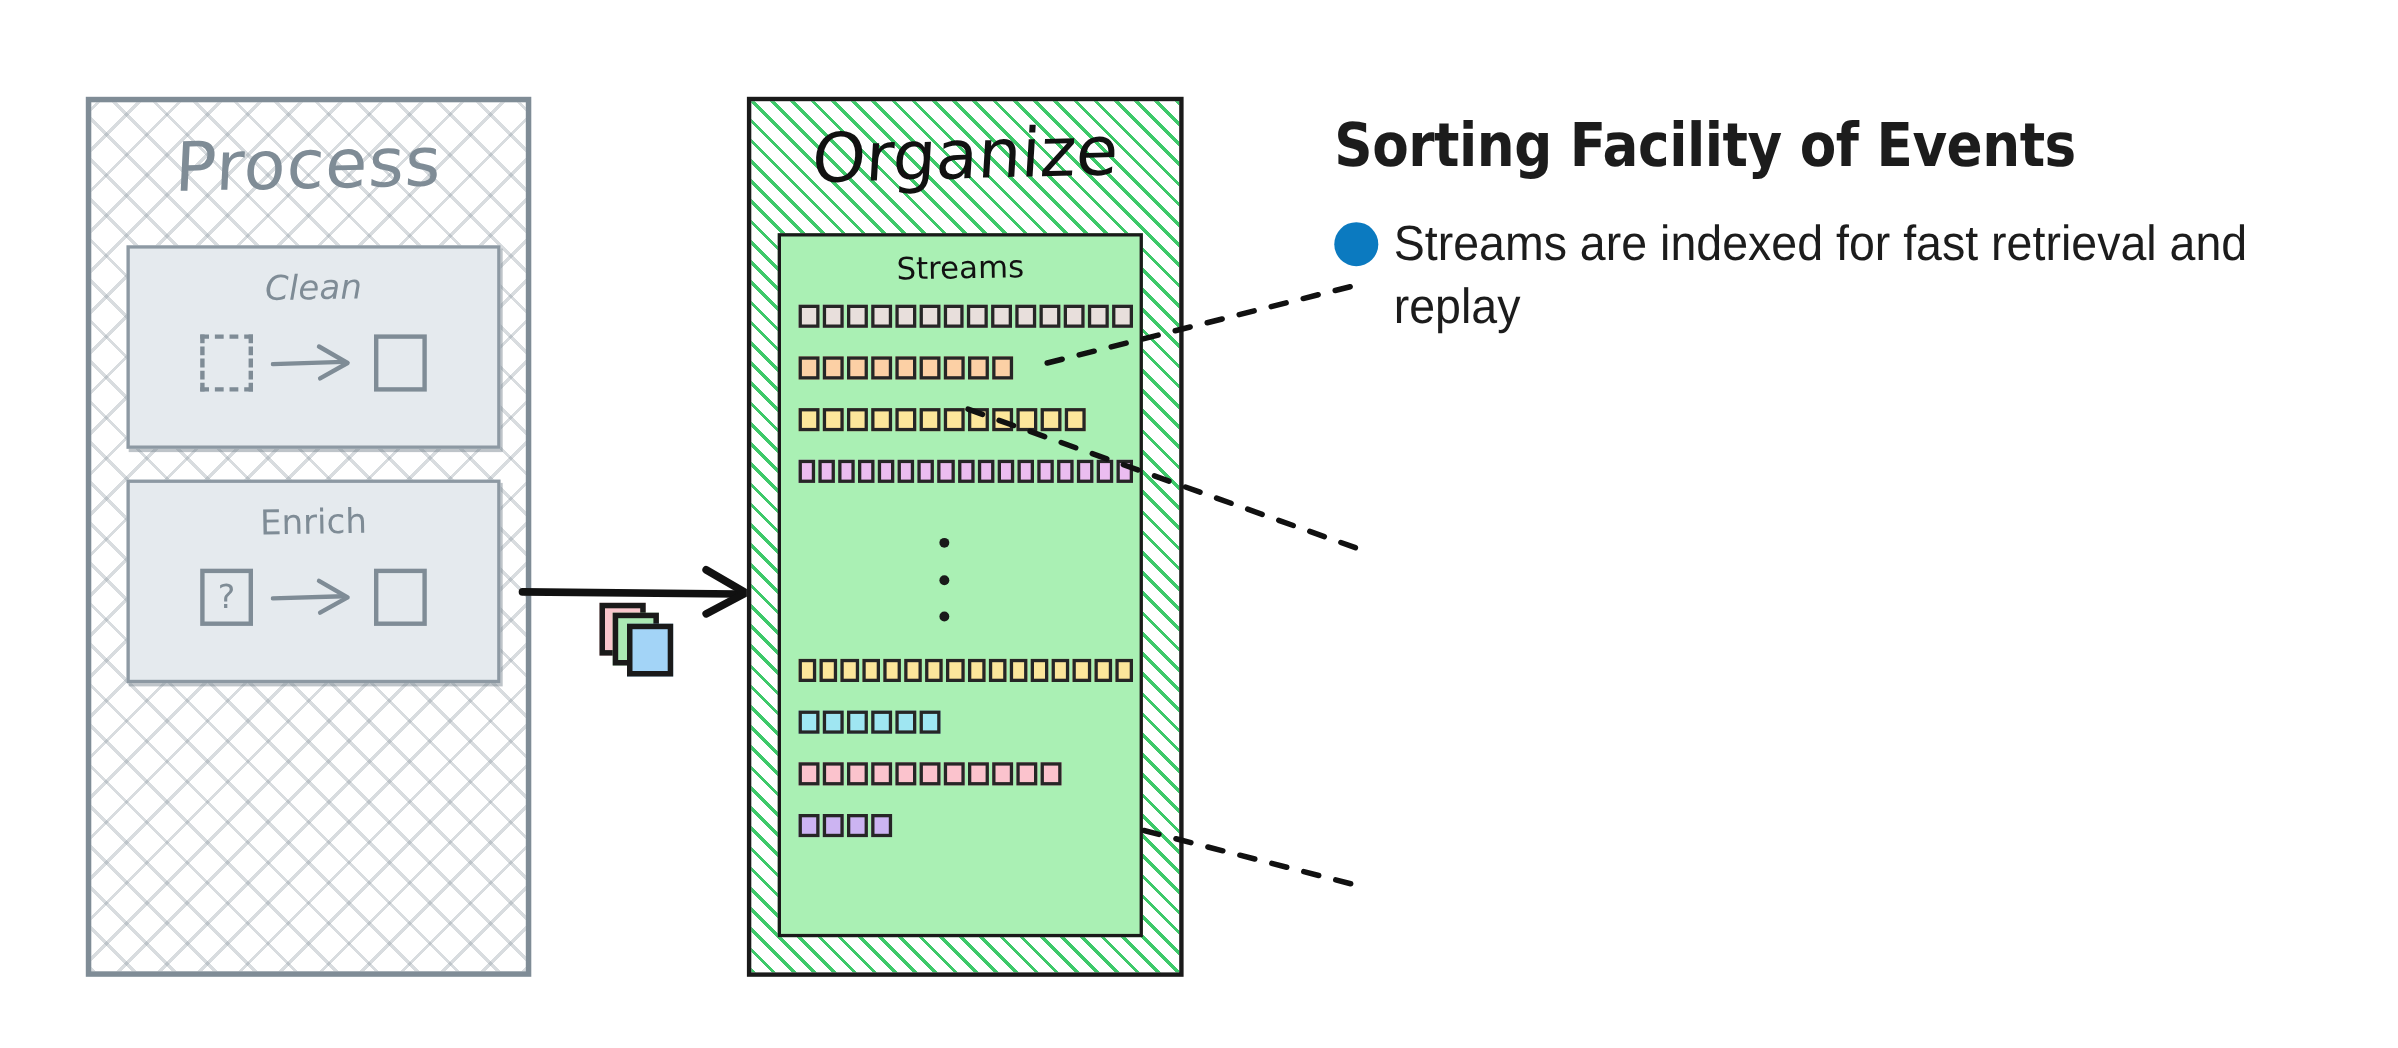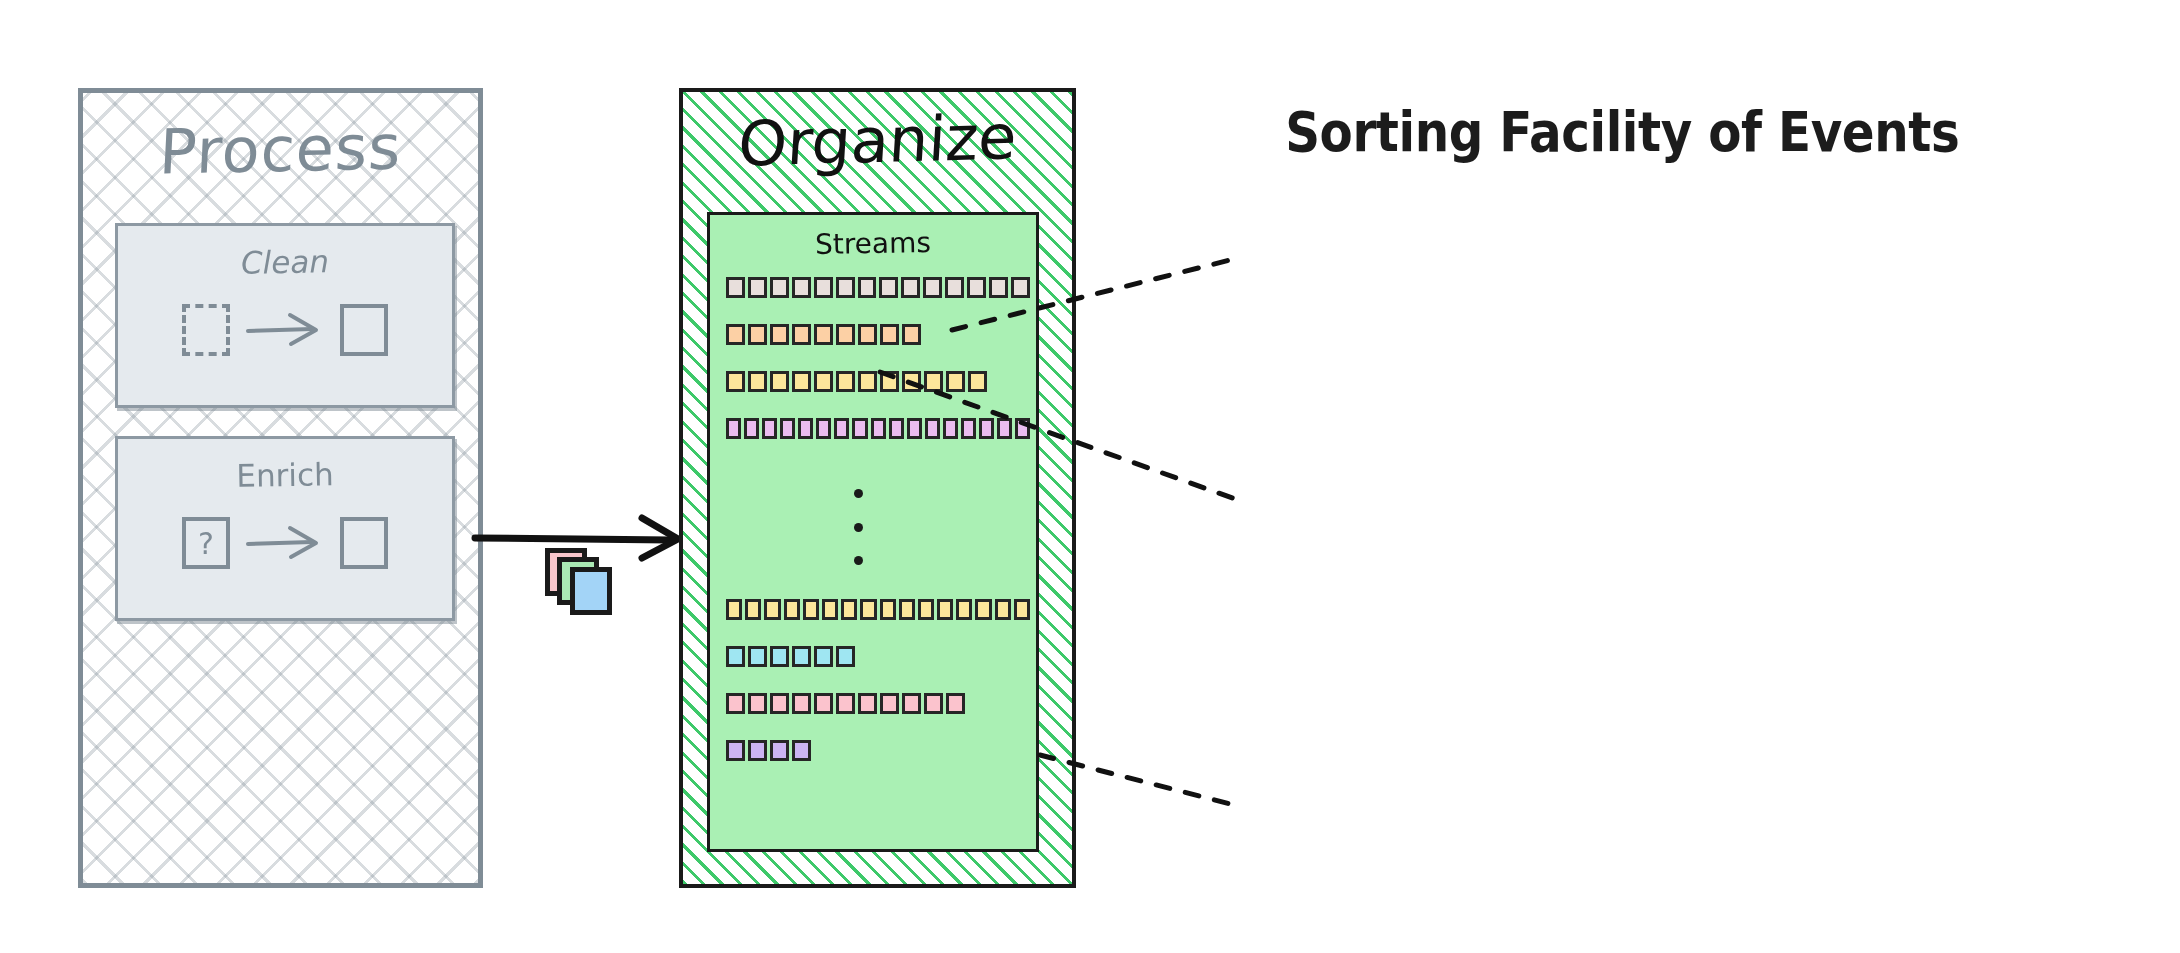--- a/index.html
+++ b/index.html
@@ -116,21 +116,21 @@
   .mini-stack { position: absolute; left: 545px; top: 548px; width: 80px; height: 70px; }
   .mini-stack i {
     position: absolute; display: block; width: 42px; height: 48px;
     border: 5px solid #1a1a1a;
   }
   .mini-stack i:nth-child(1) { left: 0;  top: 0;  background: #f9c6cc; }
   .mini-stack i:nth-child(2) { left: 12px; top: 9px; background: #abe9b4; }
   .mini-stack i:nth-child(3) { left: 25px; top: 19px; background: #a3d4f7; }
 
   
-  .right-col { position: absolute; left: 1213px; top: 100px; width: 930px; text-align: center; }
+  .right-col { position: absolute; left: 1213px; top: 100px; width: 930px; }
   .headline {
     font-family: "DejaVu Sans", sans-serif;
     font-size: 55px; font-weight: 700; color: #1c1c1c;
     letter-spacing: -0.5px;
     transform: scaleX(.88); transform-origin: left center;
     margin-bottom: 28px;
   }
   .bullet {
     display: flex; align-items: flex-start; gap: 14px;
     margin-bottom: 40px;
@@ -316,17 +316,21 @@
 
   <svg class="leaders" viewBox="0 0 2180 953">
     <path d="M952 330 L1238 258" stroke="#111" stroke-width="5" fill="none" stroke-dasharray="14 16" stroke-linecap="round"></path>
     <path d="M880 372 L1238 500" stroke="#111" stroke-width="5" fill="none" stroke-dasharray="14 16" stroke-linecap="round"></path>
     <path d="M1040 755 L1238 806" stroke="#111" stroke-width="5" fill="none" stroke-dasharray="14 16" stroke-linecap="round"></path>
   </svg>
 
   <div class="right-col">
     <div class="headline">Sorting Facility of Events</div>
 
+    <div class="bullet">
+      <span class="dot"></span>
+      <span class="bullet-text">Streams are indexed for fast retrieval and replay</span>
+    </div>
 
 
   </div>
 
 </div>
 
 </body></html>

